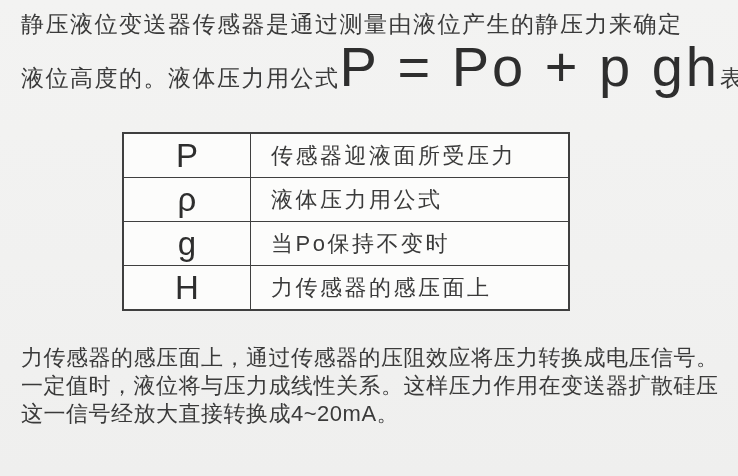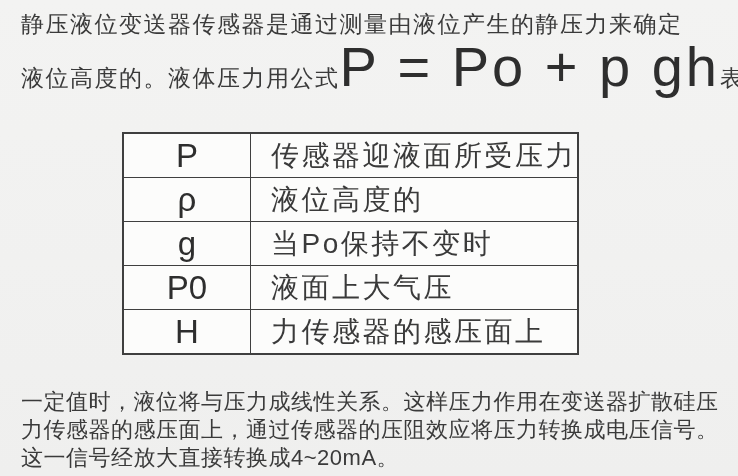--- a/index.html
+++ b/index.html
@@ -44,21 +44,21 @@
   }
   td.sym {
     width: 124px;
     text-align: center;
     font-size: 33px;
     color: #2e2e2e;
   }
   td.desc {
     width: 296px;
     padding-left: 20px;
-    font-size: 28px;
+    font-size: 22px;
     letter-spacing: 2.5px;
     white-space: nowrap;
   }
   .outro {
     padding: 33px 10px 0 21px;
     font-size: 22px;
     letter-spacing: 0.5px;
     line-height: 28px;
   }
   .outro-line { white-space: nowrap; }
@@ -76,36 +76,32 @@
   </div>
 
   <table class="symbol-table">
     <tbody>
       <tr>
         <td class="sym">P</td>
         <td class="desc">传感器迎液面所受压力</td>
       </tr>
       <tr>
         <td class="sym">ρ</td>
-        <td class="desc">液位高度的</td>
+        <td class="desc">液体压力用公式</td>
       </tr>
       <tr>
         <td class="sym">g</td>
         <td class="desc">当Po保持不变时</td>
-      </tr>
-      <tr>
-        <td class="sym">P0</td>
-        <td class="desc">液面上大气压</td>
       </tr>
       <tr>
         <td class="sym">H</td>
         <td class="desc">力传感器的感压面上</td>
       </tr>
     </tbody>
   </table>
 
   <div class="outro">
+    <div class="outro-line">力传感器的感压面上，通过传感器的压阻效应将压力转换成电压信号。</div>
     <div class="outro-line">一定值时，液位将与压力成线性关系。这样压力作用在变送器扩散硅压</div>
-    <div class="outro-line">力传感器的感压面上，通过传感器的压阻效应将压力转换成电压信号。</div>
     <div class="outro-line">这一信号经放大直接转换成4~20mA。</div>
   </div>
 
 </div>
 
 </body></html>

